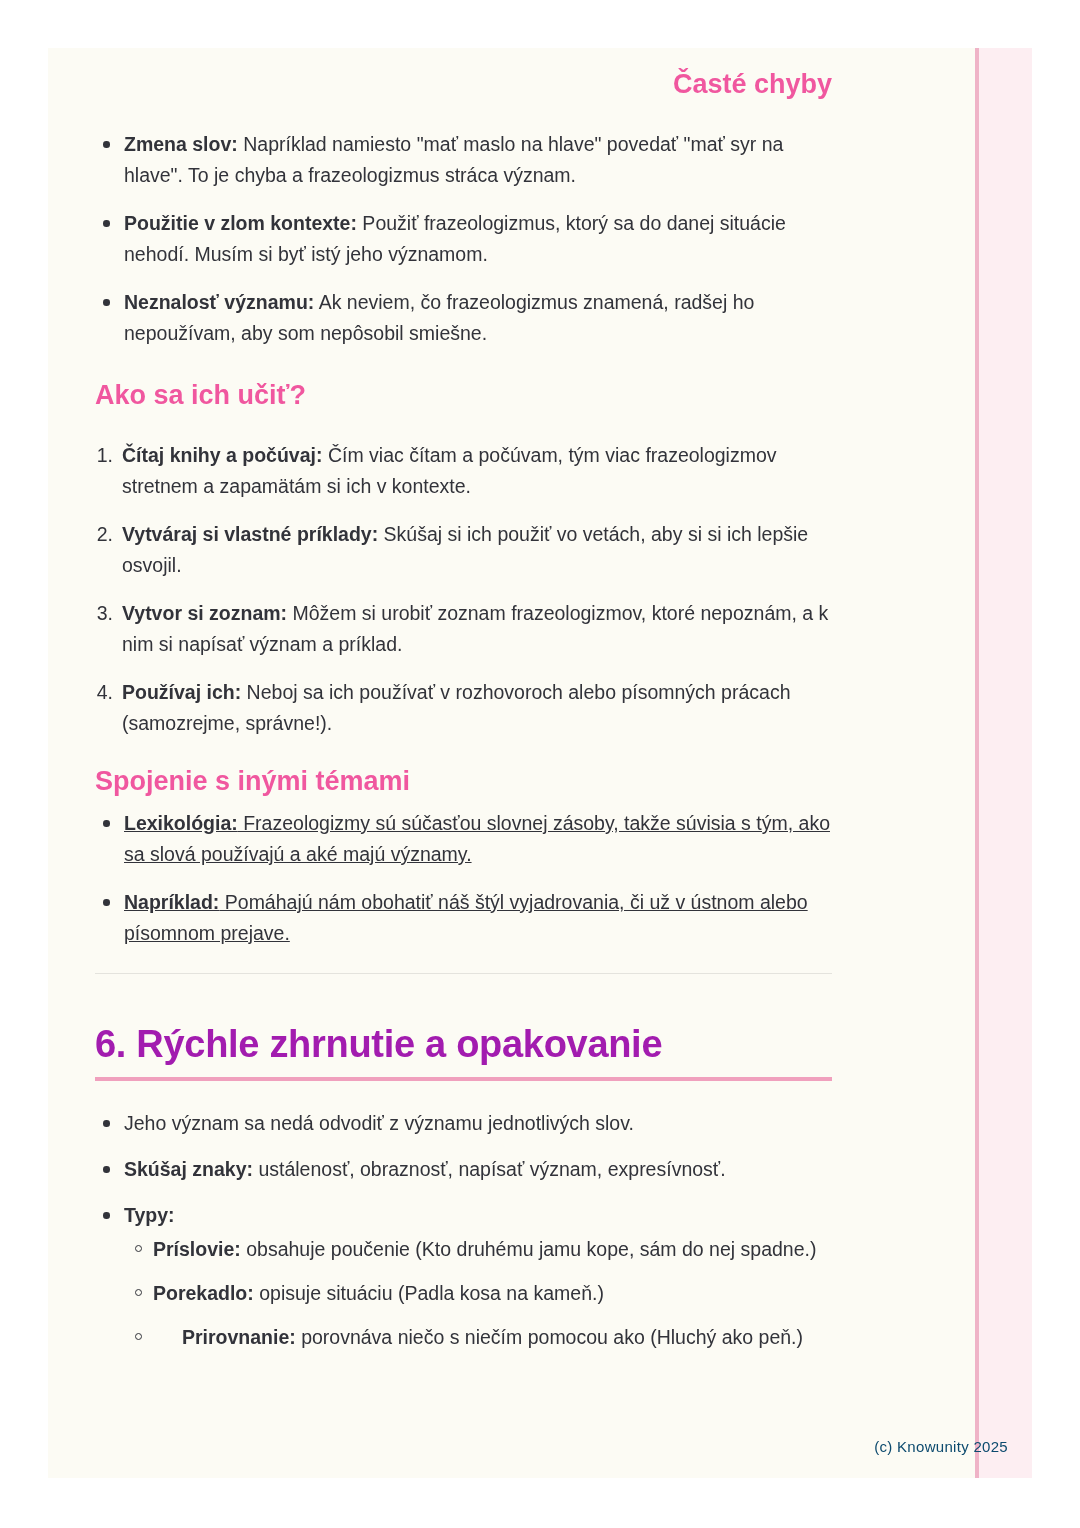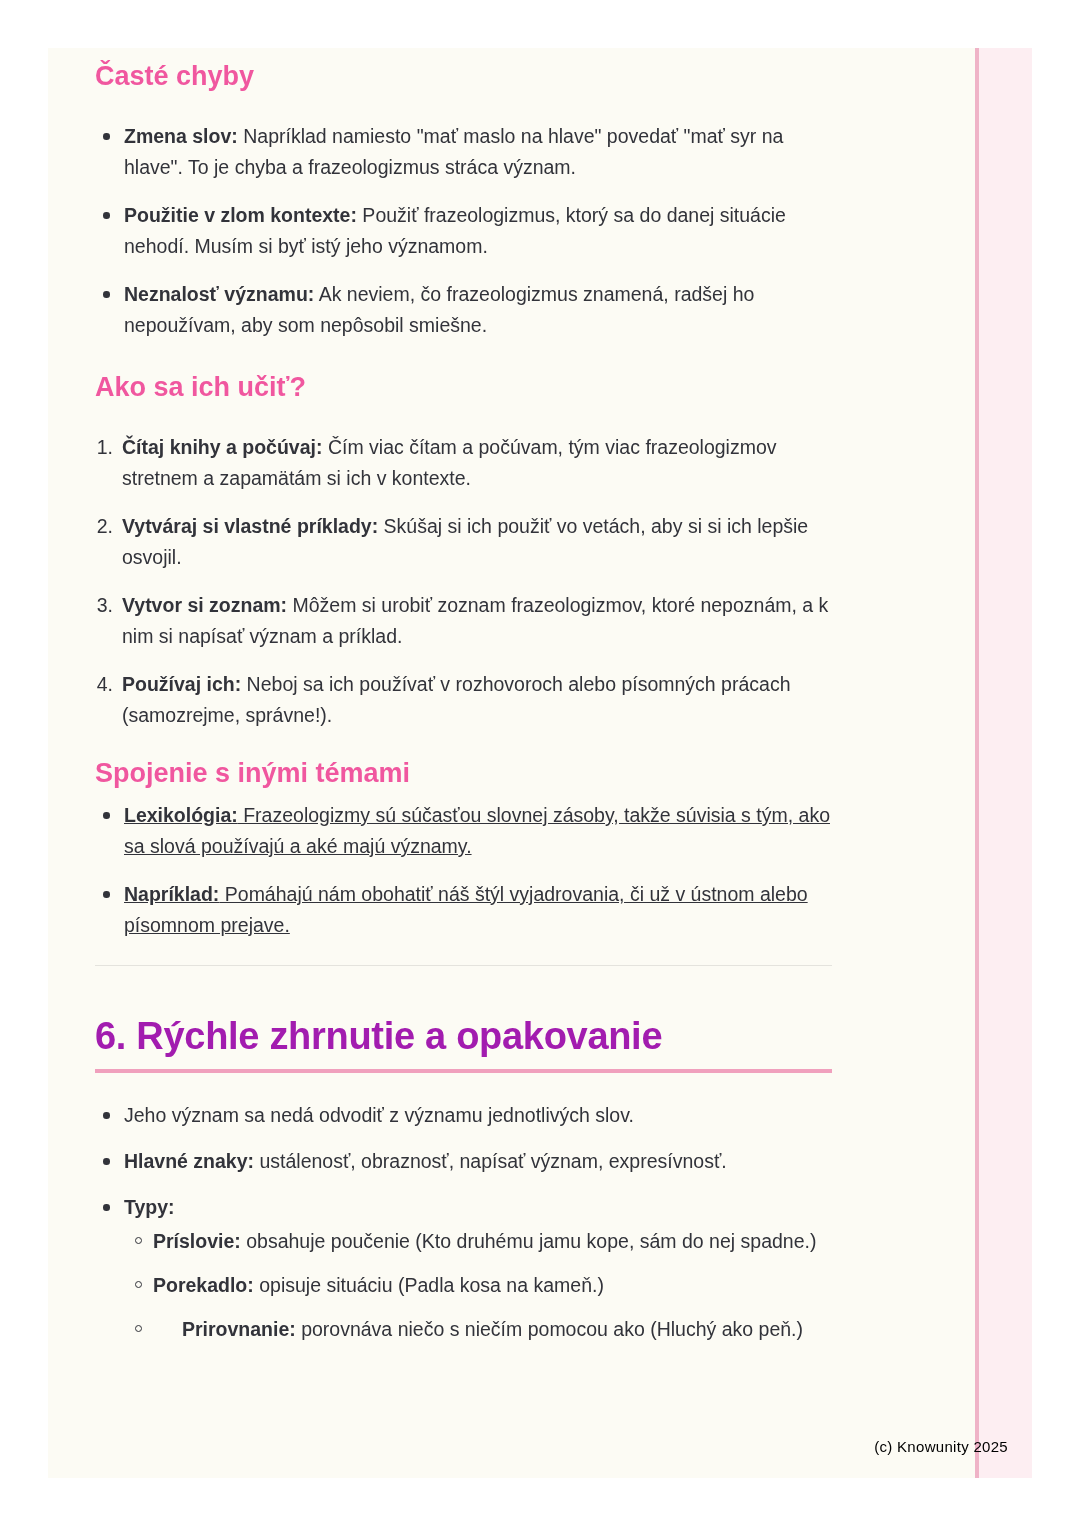--- a/index.html
+++ b/index.html
@@ -9,21 +9,21 @@
     font-family:"Liberation Sans",sans-serif;
     color:#32333a;
     -webkit-font-smoothing:antialiased;
   }
   .page{position:relative;width:1080px;height:1528px;background:#ffffff;overflow:hidden;}
   .paper{position:absolute;left:48px;top:48px;width:984px;height:1430px;background:#fcfbf4;}
   .stripe{position:absolute;top:0;right:0;width:53px;height:100%;background:#fdeef2;border-left:4px solid #efb3c7;}
   .content{position:absolute;left:47px;top:0;width:737px;}
 
   .h3{font-size:27px;line-height:33px;font-weight:700;color:#f0579f;margin:0;}
-  .h3.first{margin-top:12px;}
+  .h3.first{margin-top:20px;text-align:right;}
   .h3.mt30{margin-top:30px;}
   .h3.mt26{margin-top:26px;}
 
   ul,ol{list-style:none;margin:0;padding:0;}
   li{position:relative;font-size:19.5px;line-height:31px;padding-left:29px;margin-bottom:17px;}
   li:last-child{margin-bottom:0;}
 
   ul.disc{margin-top:28px;}
   ul.disc.mt26{margin-top:10px;text-decoration:underline;}
   ul.disc>li::before{
@@ -53,21 +53,21 @@
 
   .b{font-weight:700;}
   .i{}
 
   .divider{height:1px;background:#e4e3dd;margin-top:24px;}
   .h1{font-size:38px;line-height:48px;font-weight:800;color:#a21caf;margin:46px 0 0 0;letter-spacing:-0.3px;}
   .hrule{height:4px;background:#f0a0bd;margin-top:9px;}
 
   .footer{
     position:absolute;top:1438px;right:72px;
-    font-size:15px;line-height:18px;color:#000000;letter-spacing:0.3px;text-align:center;
+    font-size:15px;line-height:18px;color:#0c4a6e;letter-spacing:0.3px;text-align:center;
   }
 </style>
 </head>
 <body>
 
 <div class="page">
   <div class="paper">
     <div class="stripe"></div>
 
     <div class="content">
@@ -93,21 +93,21 @@
         <li><span class="b">Napríklad:</span><span> Pomáhajú nám obohatiť náš štýl vyjadrovania, či už v ústnom alebo písomnom prejave.</span></li>
       </ul>
 
       <div class="divider"></div>
 
       <h1 class="h1">6. Rýchle zhrnutie a opakovanie</h1>
       <div class="hrule"></div>
 
       <ul class="disc tight">
         <li><span>Jeho význam sa nedá odvodiť z významu jednotlivých slov.</span></li>
-        <li><span class="b">Hlavné znaky:</span><span> ustálenosť, obraznosť, napísať význam, expresívnosť.</span></li>
+        <li><span class="b">Skúšaj znaky:</span><span> ustálenosť, obraznosť, napísať význam, expresívnosť.</span></li>
         <li>
           <span class="b">Typy:</span>
           <ul class="circle">
             <li><span class="b">Príslovie:</span><span> obsahuje poučenie (</span><span class="i">Kto druhému jamu kope, sám do nej spadne.</span><span>)</span></li>
             <li><span class="b">Porekadlo:</span><span> opisuje situáciu (</span><span class="i">Padla kosa na kameň.</span><span>)</span></li>
             <li><span class="b">Prirovnanie:</span><span> porovnáva niečo s niečím pomocou </span><span class="i">ako</span><span> (</span><span class="i">Hluchý ako peň.</span><span>)</span></li>
           </ul>
         </li>
       </ul>
 

